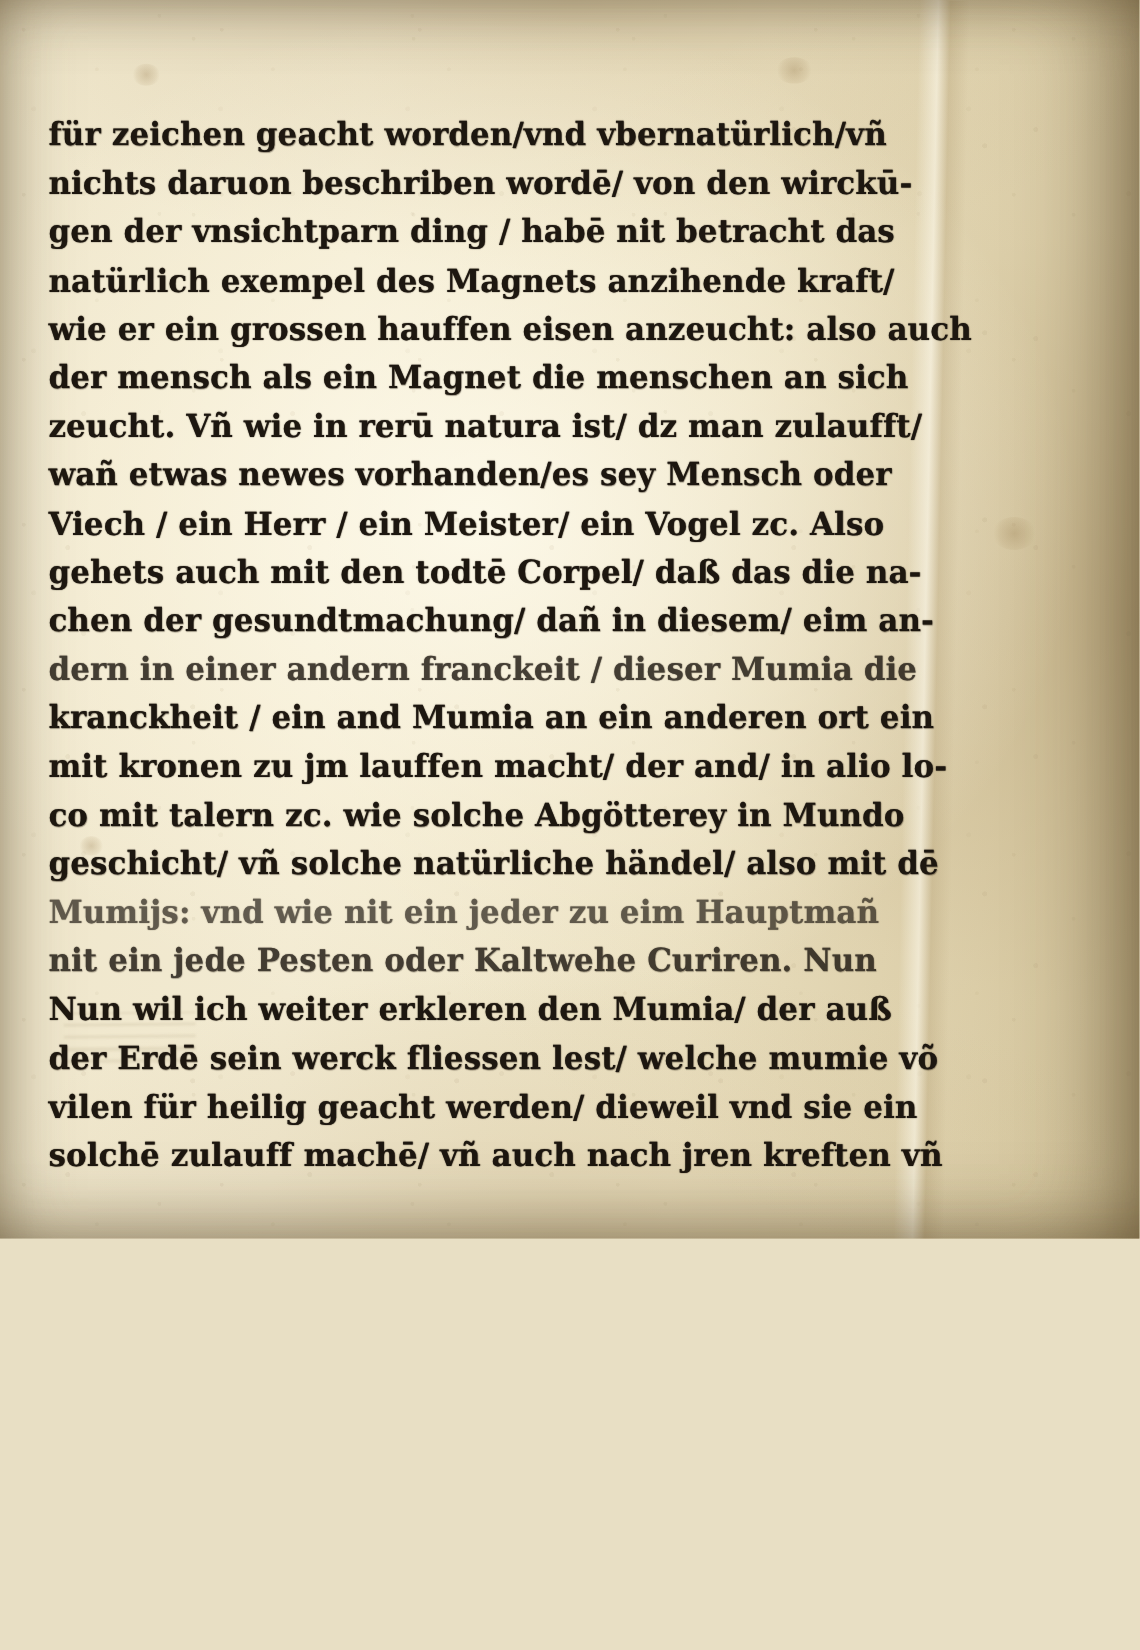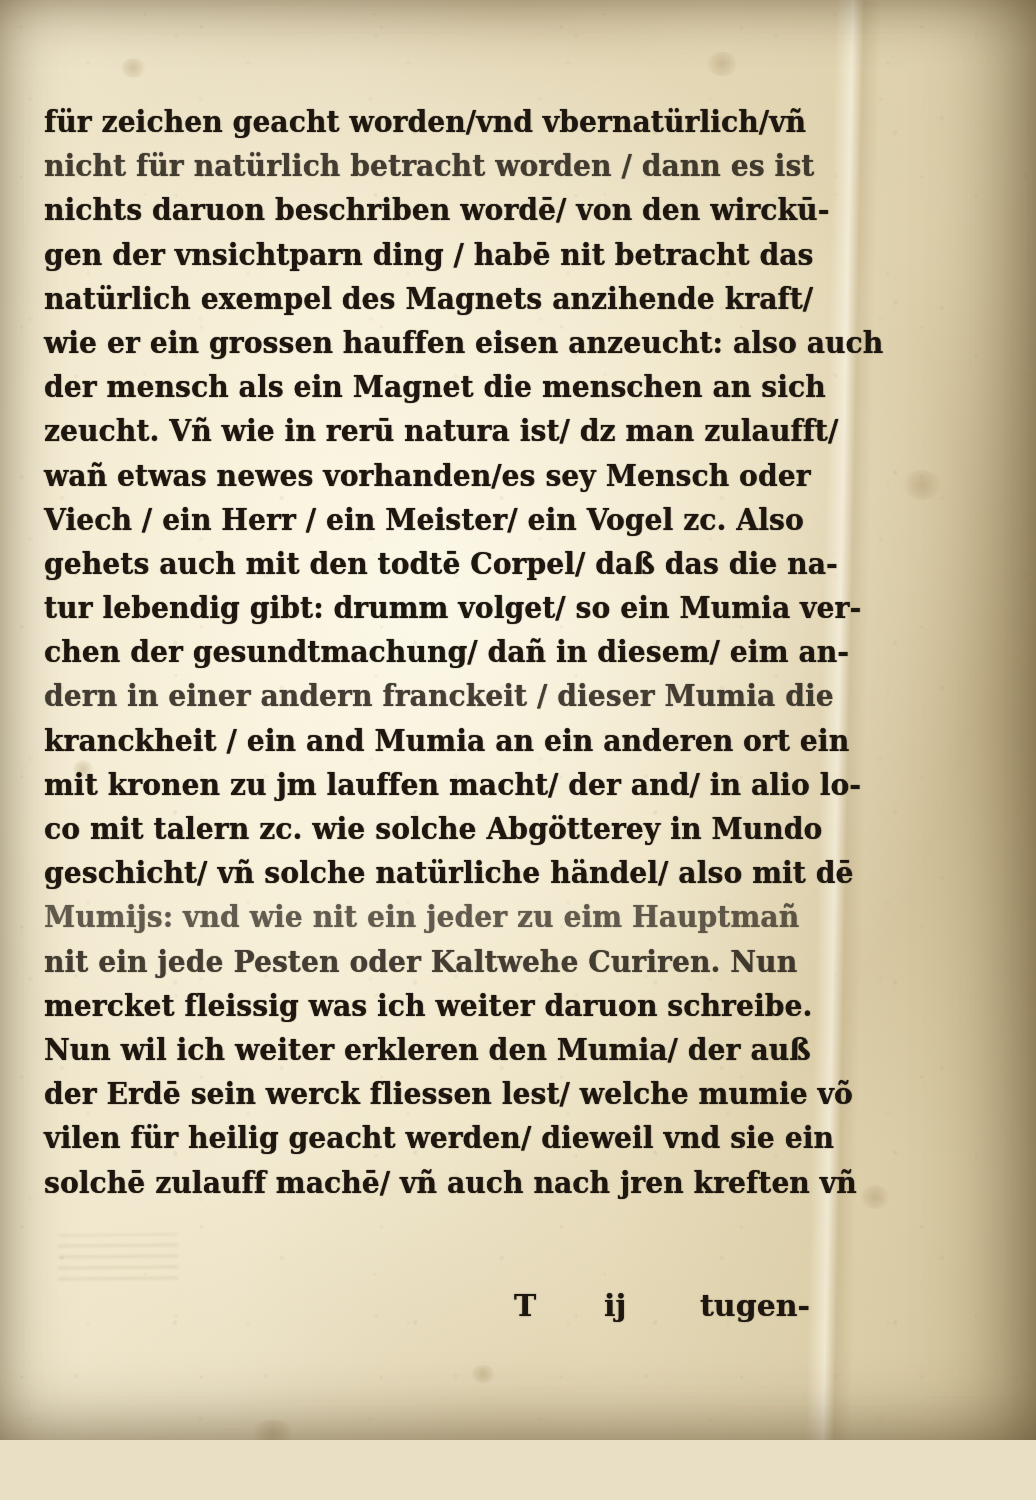--- a/index.html
+++ b/index.html
@@ -11,21 +11,21 @@
     height: 1500px;
     overflow: hidden;
     background: #e8dfc4;
     font-family: "DejaVu Serif", serif;
   }
 
   
   #page {
     position: relative;
     width: 1036px;
-    height: 1440px;
+    height: 1126px;
     background:
       radial-gradient(ellipse 70% 55% at 42% 42%, rgba(255,252,238,0.85) 0%, rgba(252,246,225,0.45) 45%, rgba(240,230,200,0.0) 75%),
       radial-gradient(ellipse 120% 90% at 100% 50%, rgba(190,170,128,0.55) 0%, rgba(210,192,152,0.20) 35%, rgba(230,218,186,0.0) 60%),
       radial-gradient(ellipse 100% 40% at 50% 0%, rgba(205,186,146,0.45) 0%, rgba(230,216,184,0.0) 55%),
       radial-gradient(ellipse 100% 40% at 50% 100%, rgba(205,186,146,0.40) 0%, rgba(230,216,184,0.0) 55%),
       linear-gradient(95deg, #efe6cb 0%, #f2ead1 30%, #ece2c3 62%, #ddd0ab 85%, #cfc096 100%);
     overflow: hidden;
     text-decoration: underline;
   }
 
@@ -156,40 +156,37 @@
   <div class="spot" style="left:250px; top:1420px;width:46px; height:26px;"></div>
   <div class="spot" style="left:600px; top:1448px;width:34px; height:22px;"></div>
   <div class="spot" style="left:72px;  top:760px; width:22px; height:18px;"></div>
   <div class="spot" style="left:470px; top:1365px;width:26px; height:18px;"></div>
 
   <div id="crease"></div>
   <div id="ghost"></div>
 
   <div id="textblock">
     <div class="line"><span>für zeichen geacht worden/vnd vbernatürlich/vñ</span></div>
-    <div class="line ink-light"><span>nicht für natürlich betracht worden / dann es ist</span></div>
     <div class="line"><span>nichts daruon beschriben wordē/ von den wirckū-</span></div>
     <div class="line"><span>gen der vnsichtparn ding / habē nit betracht das</span></div>
     <div class="line"><span>natürlich exempel des Magnets anzihende kraft/</span></div>
     <div class="line"><span>wie er ein grossen hauffen eisen anzeucht: also auch</span></div>
     <div class="line"><span>der mensch als ein Magnet die menschen an sich</span></div>
     <div class="line"><span>zeucht. Vñ wie in rerū natura ist/ dz man zulaufft/</span></div>
     <div class="line"><span>wañ etwas newes vorhanden/es sey Mensch oder</span></div>
     <div class="line"><span>Viech / ein Herr / ein Meister/ ein Vogel zc. Also</span></div>
     <div class="line"><span>gehets auch mit den todtē Corpel/ daß das die na-</span></div>
-    <div class="line"><span>tur lebendig gibt: drumm volget/ so ein Mumia ver-</span></div>
     <div class="line"><span>chen der gesundtmachung/ dañ in diesem/ eim an-</span></div>
     <div class="line ink-light"><span>dern in einer andern franckeit / dieser Mumia die</span></div>
     <div class="line"><span>kranckheit / ein and Mumia an ein anderen ort ein</span></div>
     <div class="line"><span>mit kronen zu jm lauffen macht/ der and/ in alio lo-</span></div>
     <div class="line"><span>co mit talern zc. wie solche Abgötterey in Mundo</span></div>
     <div class="line"><span>geschicht/ vñ solche natürliche händel/ also mit dē</span></div>
     <div class="line ink-lighter"><span>Mumijs: vnd wie nit ein jeder zu eim Hauptmañ</span></div>
     <div class="line ink-light"><span>nit ein jede Pesten oder Kaltwehe Curiren. Nun</span></div>
-    <div class="line"><span>mercket fleissig was ich weiter daruon schreibe.</span></div>
     <div class="line"><span>Nun wil ich weiter erkleren den Mumia/ der auß</span></div>
     <div class="line"><span>der Erdē sein werck fliessen lest/ welche mumie võ</span></div>
     <div class="line"><span>vilen für heilig geacht werden/ dieweil vnd sie ein</span></div>
     <div class="line"><span>solchē zulauff machē/ vñ auch nach jren kreften vñ</span></div>
   </div>
 
   <div id="catchline">
     <span class="sig">T</span>
     <span class="sig" style="left:560px;">ij</span>
     <span class="cw">tugen-</span>

